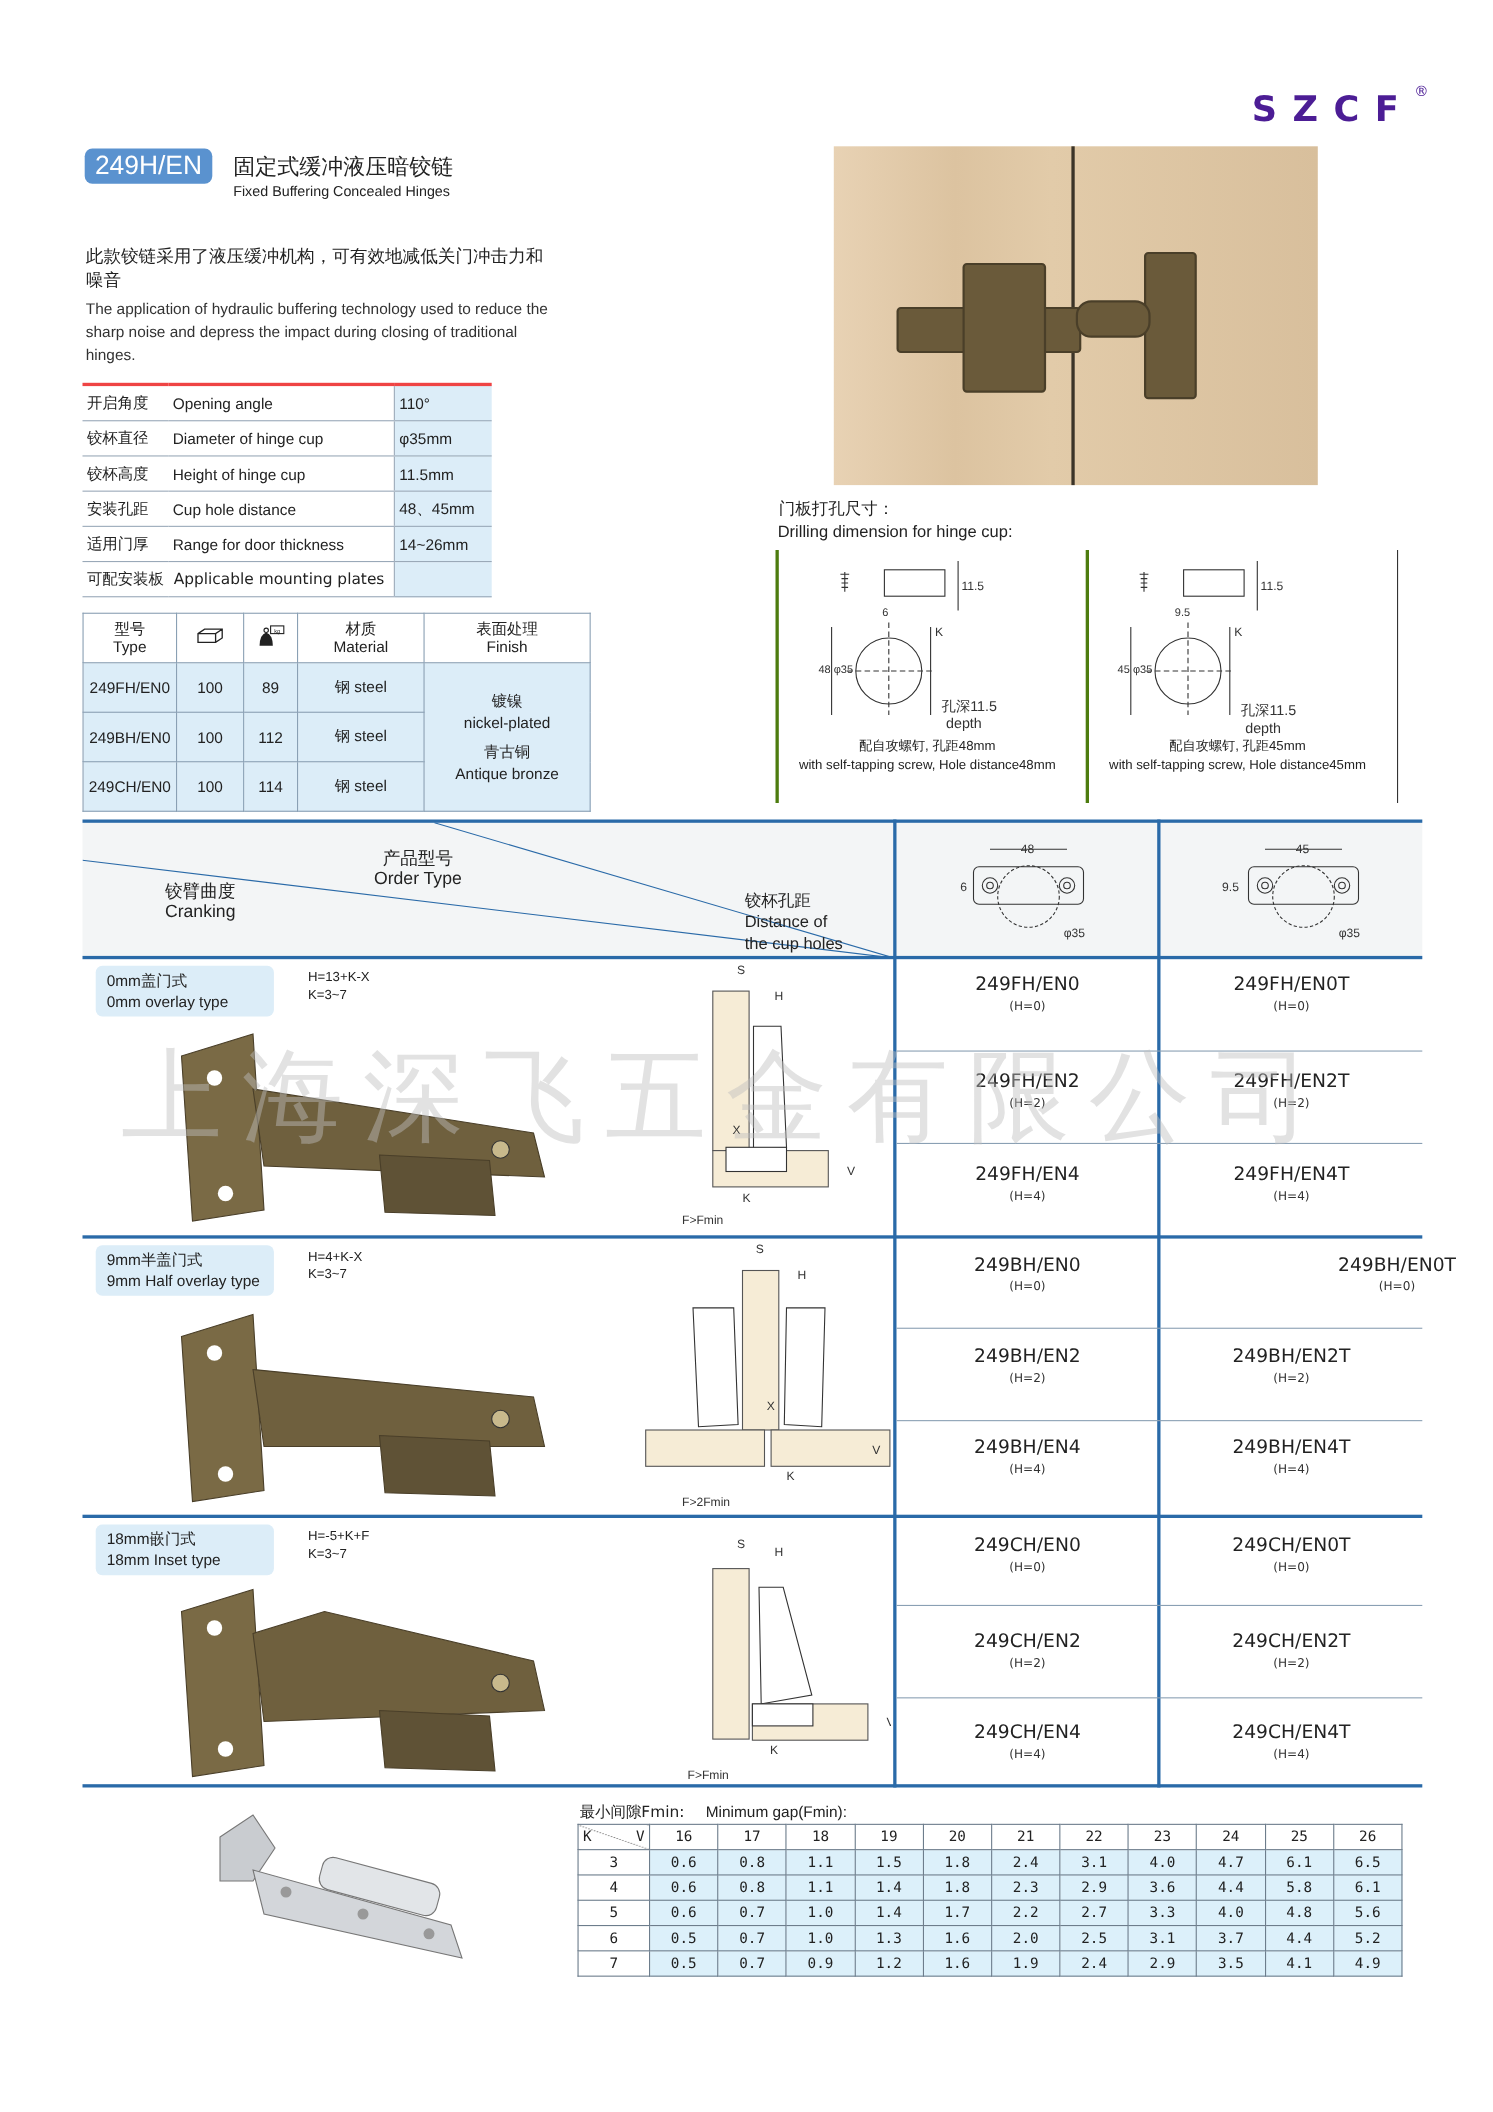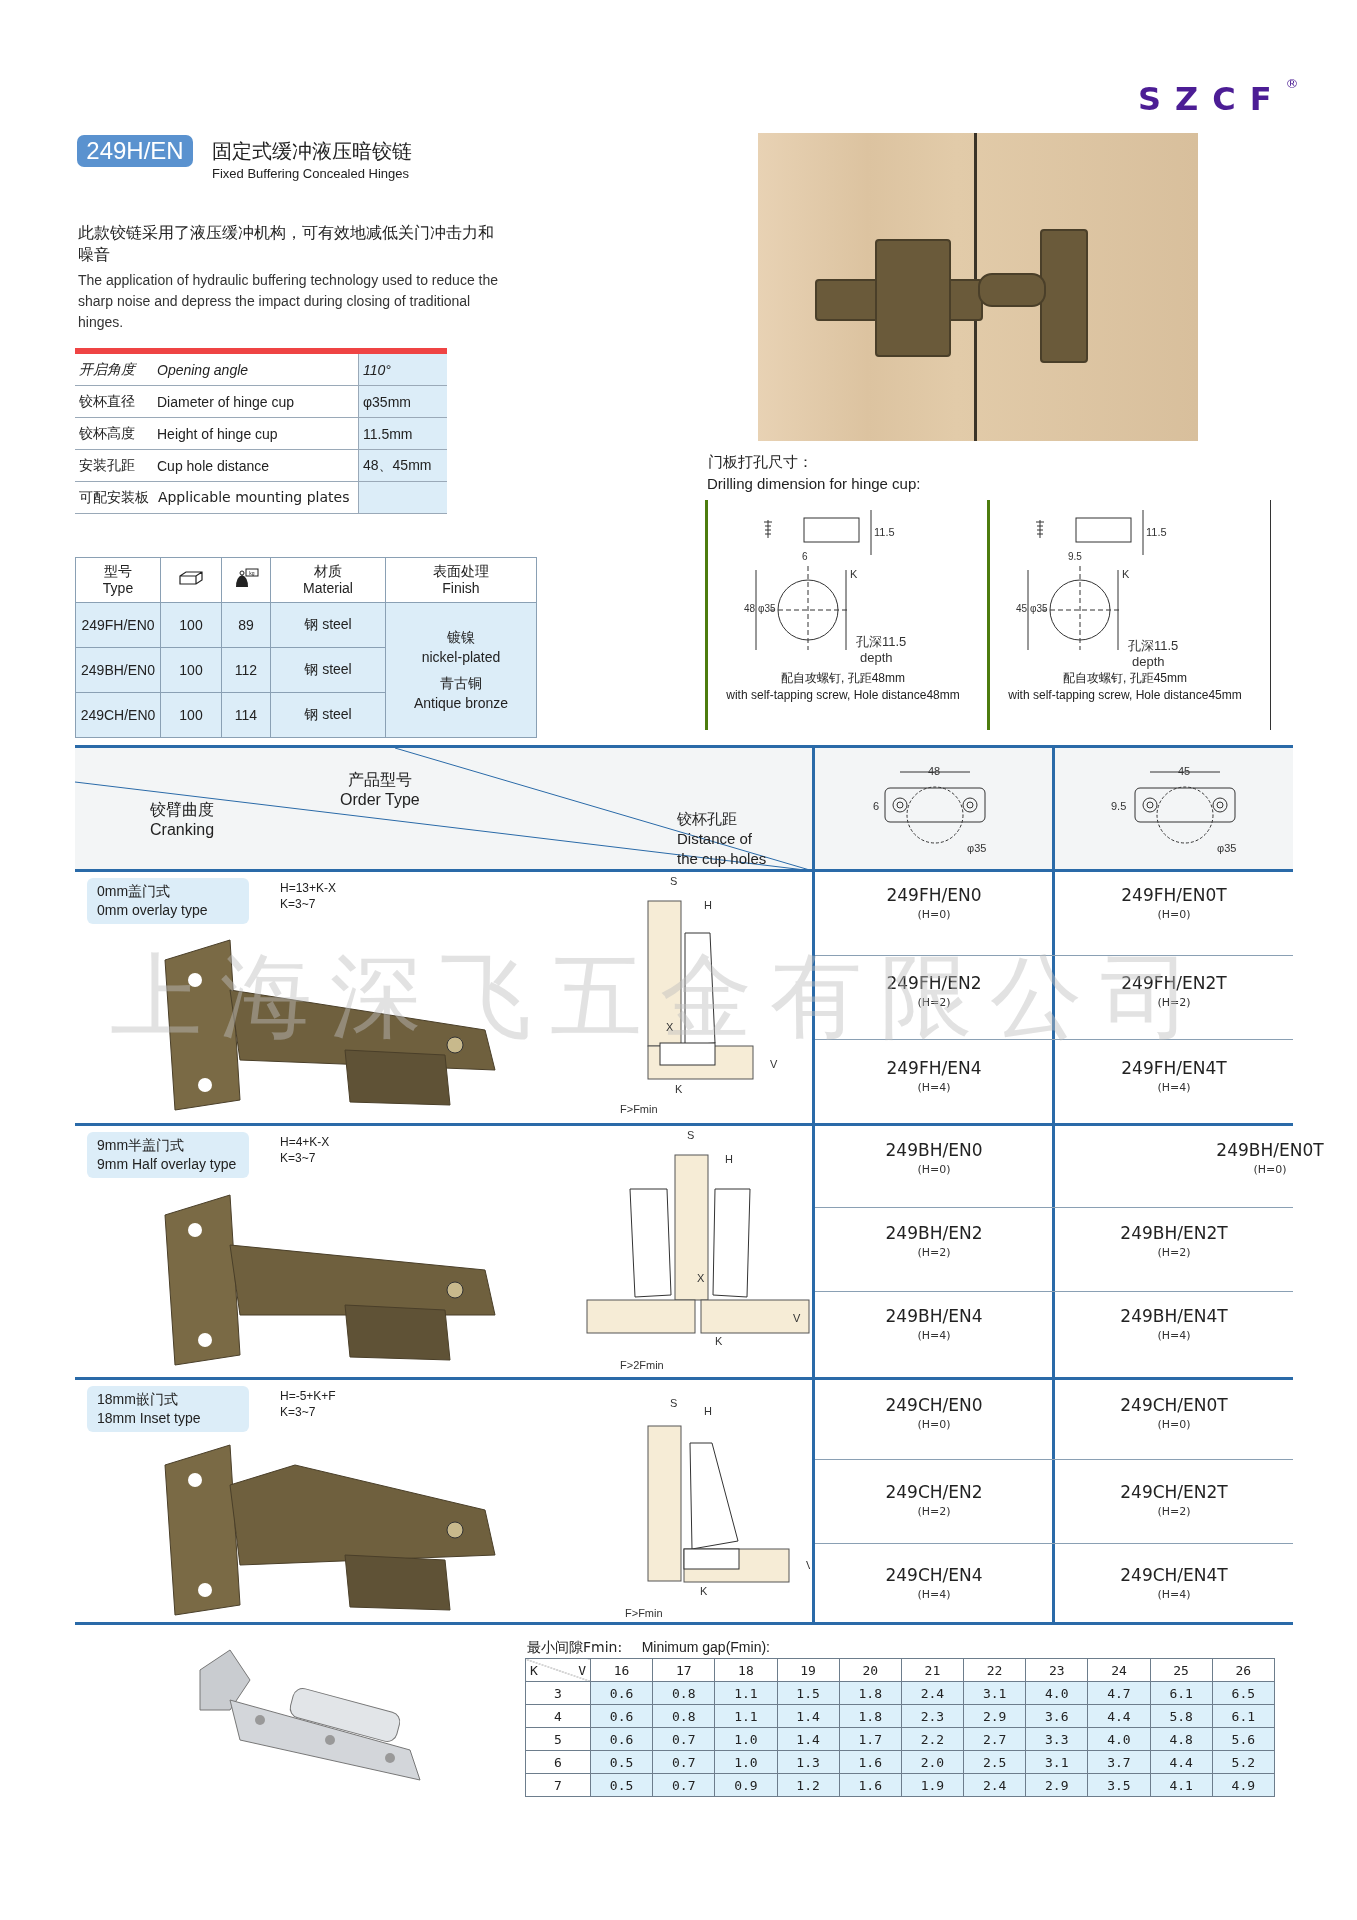--- a/index.html
+++ b/index.html
@@ -11,21 +11,21 @@
   .title-cn{left:212px;top:138px;font-size:20px;color:#222;font-family:"DejaVu Sans",sans-serif;}
   .title-en{left:212px;top:166px;font-size:13px;color:#222;}
   .desc-cn{left:78px;top:222px;font-size:16px;line-height:22px;width:430px;font-family:"DejaVu Sans",sans-serif;}
   .desc-en{left:78px;top:270px;font-size:14px;line-height:21px;width:430px;color:#333;}
 
   table{border-collapse:collapse;}
   .specs{left:75px;top:348px;width:372px;font-size:14px;}
   .specs td{border-bottom:1px solid #9aa9b8;height:31px;padding:0 4px;}
   .specs td.cn{width:70px;font-family:"DejaVu Sans",sans-serif;font-size:14px;}
   .specs td.val{background:#dcedf8;width:80px;border-left:1px solid #9aa9b8;}
-  .specs tr:first-child td{border-top:6px solid #ef4444;font-style:italic;}
+  .specs tr:first-child td{border-top:3px solid #ef4444;}
 
   .types{left:75px;top:557px;width:462px;font-size:14px;text-align:center;}
   .types th,.types td{border:1px solid #8aa0b4;}
   .types th{height:42px;font-weight:normal;line-height:17px;background:#fff;}
   .types td{height:42px;background:#dcedf8;}
   .types td.finish{line-height:20px;}
 
   .photo-door{left:758px;top:133px;width:440px;height:308px;background:linear-gradient(90deg,#e8d2b4 0%,#dcc3a0 25%,#e2cba9 45%,#d8bf9c 100%);}
   .photo-door .gap{position:absolute;left:216px;top:0;width:3px;height:100%;background:#3b3428;}
   .hinge-plate{position:absolute;background:#6a5a3a;border:2px solid #4a3f29;border-radius:4px;}
@@ -79,20 +79,25 @@
       </tr>
     <tr>
         <td class="cn">铰杯高度</td>
         <td>Height of hinge cup</td>
         <td class="val">11.5mm</td>
       </tr>
     <tr>
         <td class="cn">安装孔距</td>
         <td>Cup hole distance</td>
         <td class="val">48、45mm</td>
+      </tr>
+    <tr>
+        <td class="cn">适用门厚</td>
+        <td>Range for door thickness</td>
+        <td class="val">14~26mm</td>
       </tr>
     <tr>
         <td class="cn" colspan="2"><span>可配安装板</span>&nbsp;&nbsp;<span>Applicable mounting plates</span></td>
         <td class="val"></td>
       </tr>
   </tbody>
 </table>
 
 <table class="abs types">
   <thead>

